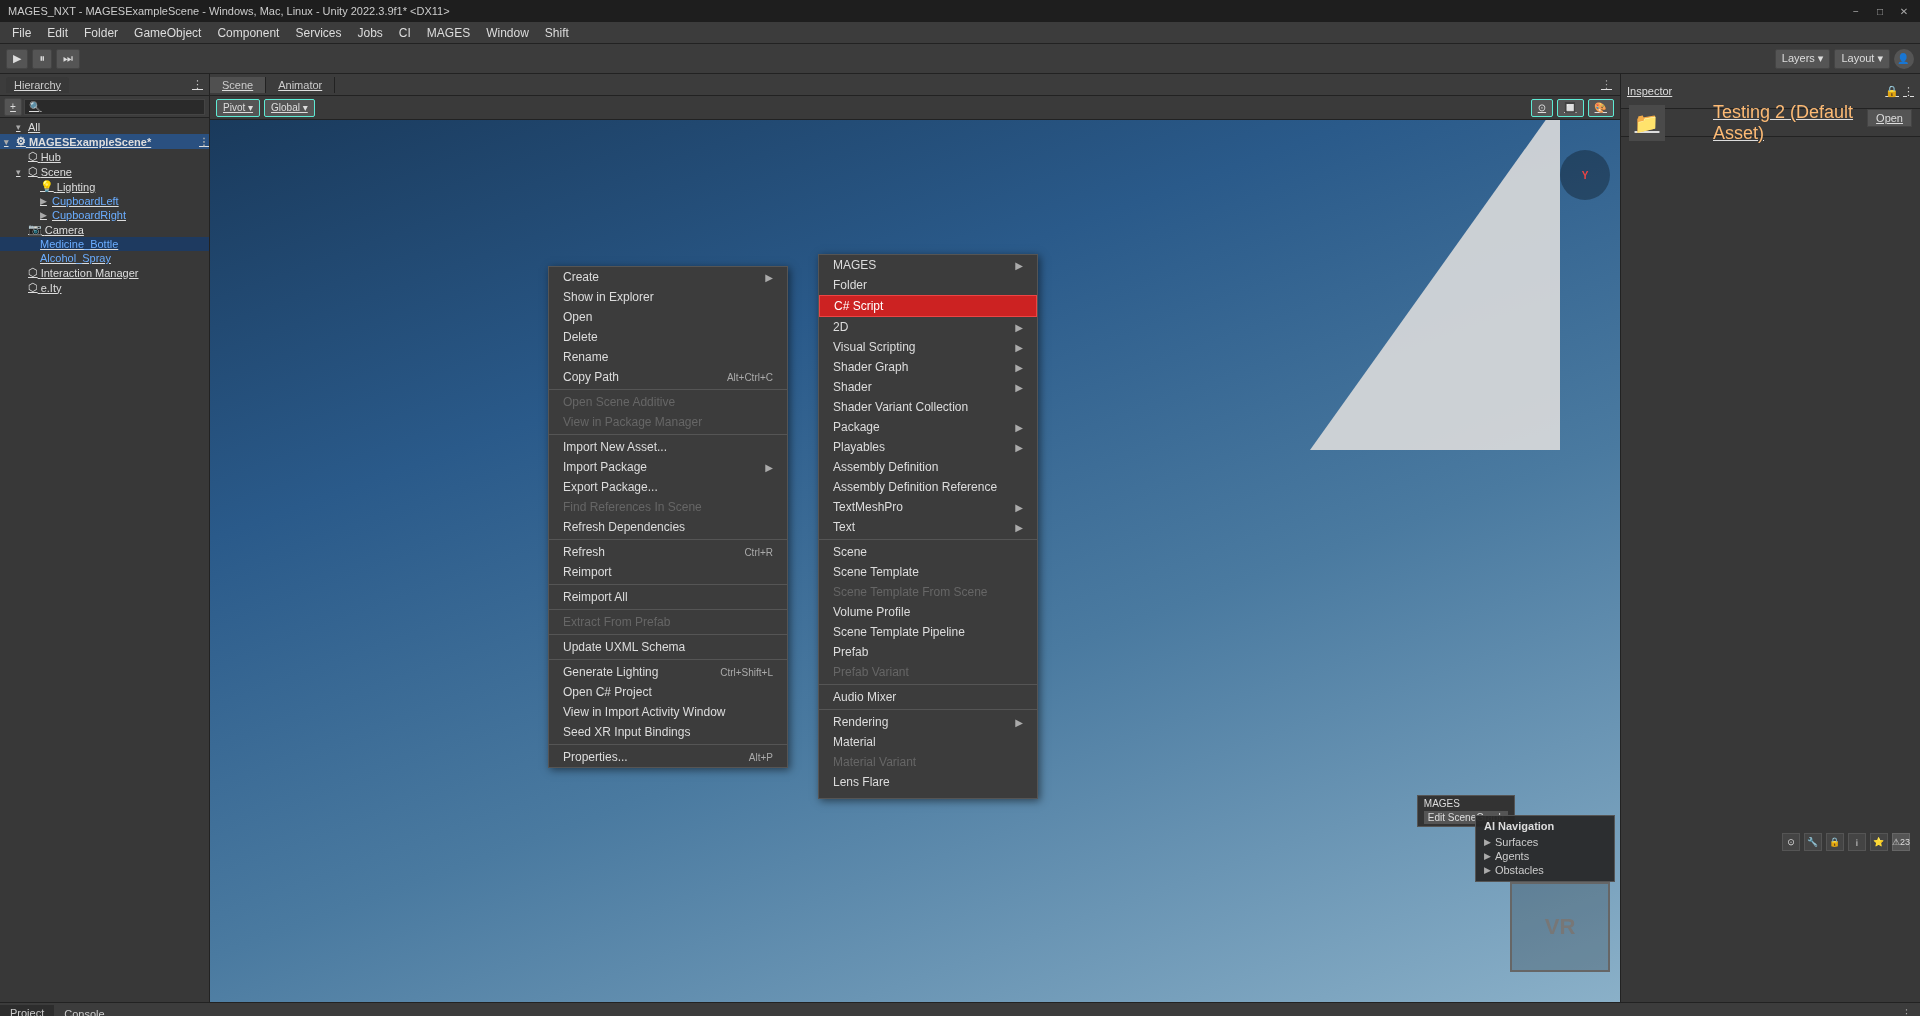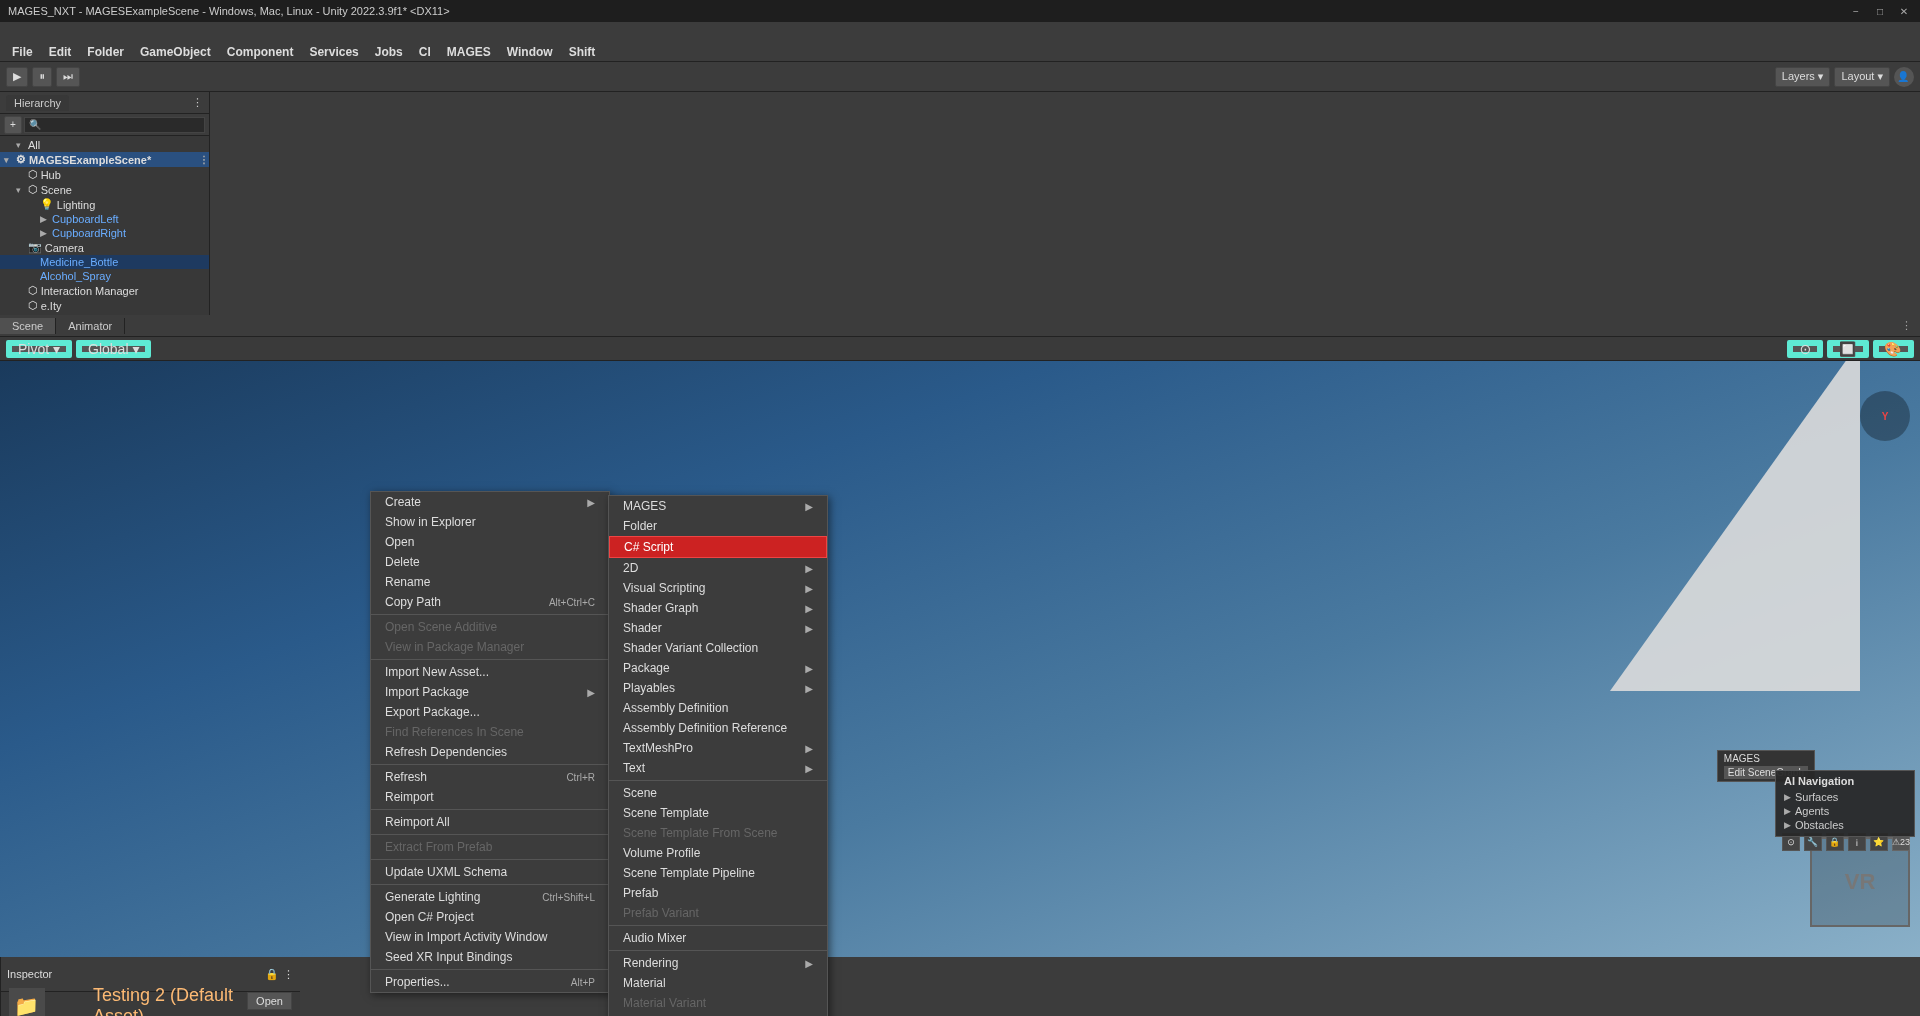--- a/index.html
+++ b/index.html
@@ -28,39 +28,39 @@
     #titlebar-controls { display: flex; gap: 8px; }
     .titlebar-btn {
       width: 16px; height: 16px;
       display: flex; align-items: center; justify-content: center;
       font-size: 10px; cursor: pointer; color: #aaa;
     }
 
     
     #menubar {
       background: #3c3c3c;
-      height: 40px;
-      display: flex;
-      align-items: flex-end;
+      height: 22px;
+      display: flex;
+      align-items: center;
       padding: 0 4px;
       border-bottom: 1px solid #222;
       font-size: 12px;
-      font-weight: bold;
     }
     .menu-item {
       padding: 2px 8px;
       cursor: pointer;
       color: #ddd;
     }
 
     
     #main-layout {
       display: flex;
-      flex-direction: column;
+      flex-direction: row;
       height: calc(1016px - 44px);
+      text-decoration: underline;
     }
 
     
     #toolbar-row {
       background: #3c3c3c;
       height: 30px;
       display: flex;
       align-items: center;
       padding: 0 6px;
       gap: 4px;
@@ -162,24 +162,24 @@
     .scene-tab {
       padding: 2px 12px;
       font-size: 11px;
       color: #ccc;
       cursor: pointer;
       border-right: 1px solid #222;
     }
     .scene-tab.active { background: #505050; }
     .scene-tb-btn {
       background: #555;
-      border: 6px solid #5eead4;
+      border: 1px solid #5eead4;
       color: #ddd;
       padding: 1px 6px;
-      font-size: 14px;
+      font-size: 10px;
       cursor: pointer;
       border-radius: 2px;
       height: 18px;
       display: flex; align-items: center; gap: 2px;
     }
 
     
     #inspector-panel {
       width: 300px;
       background: #383838;
@@ -244,27 +244,26 @@
       font-size: 11px;
       color: #ccc;
       cursor: pointer;
     }
     .project-tab.active { background: #2d2d2d; border-bottom: 2px solid #2d2d2d; }
 
     
     #context-menu-left {
       position: absolute;
       left: 338px;
-      top: 176px;
+      top: 192px;
       background: #3c3c3c;
       border: 1px solid #555;
       min-width: 240px;
       z-index: 100;
       box-shadow: 2px 2px 8px rgba(0,0,0,0.5);
-      margin-left: 32px;
     }
     .ctx-item {
       padding: 3px 14px;
       font-size: 12px;
       color: #ddd;
       cursor: pointer;
       display: flex;
       justify-content: space-between;
       align-items: center;
     }

